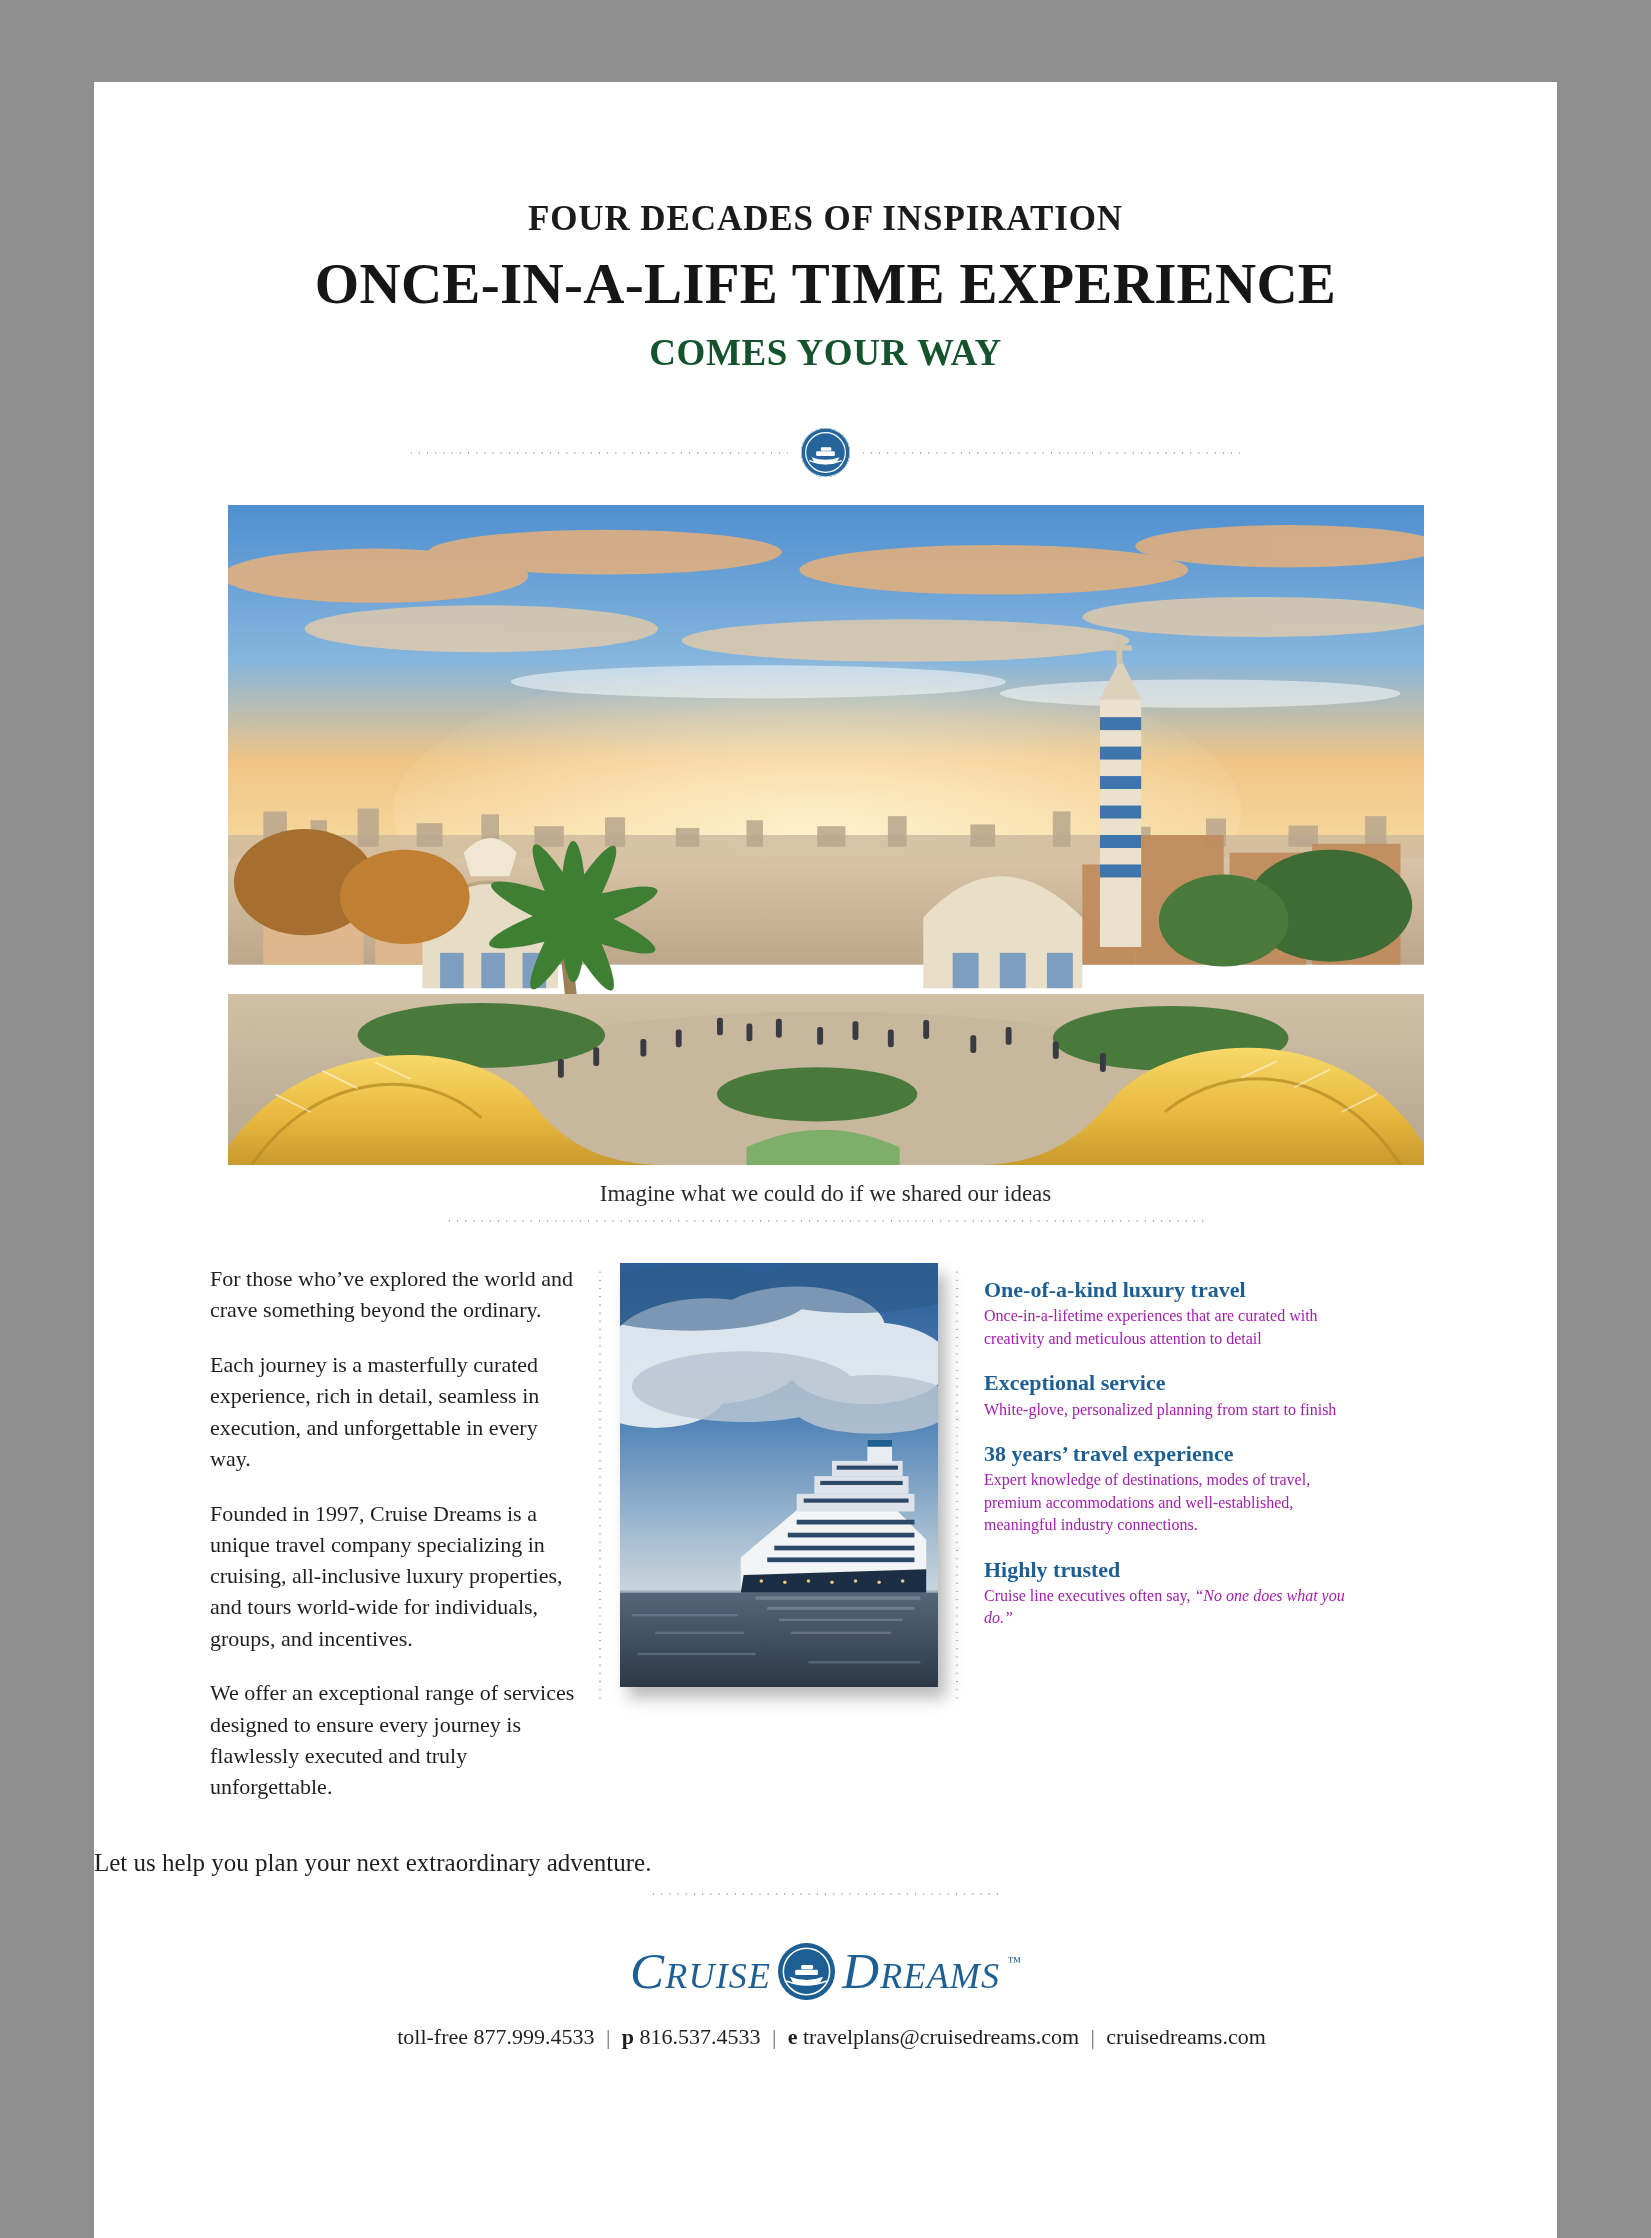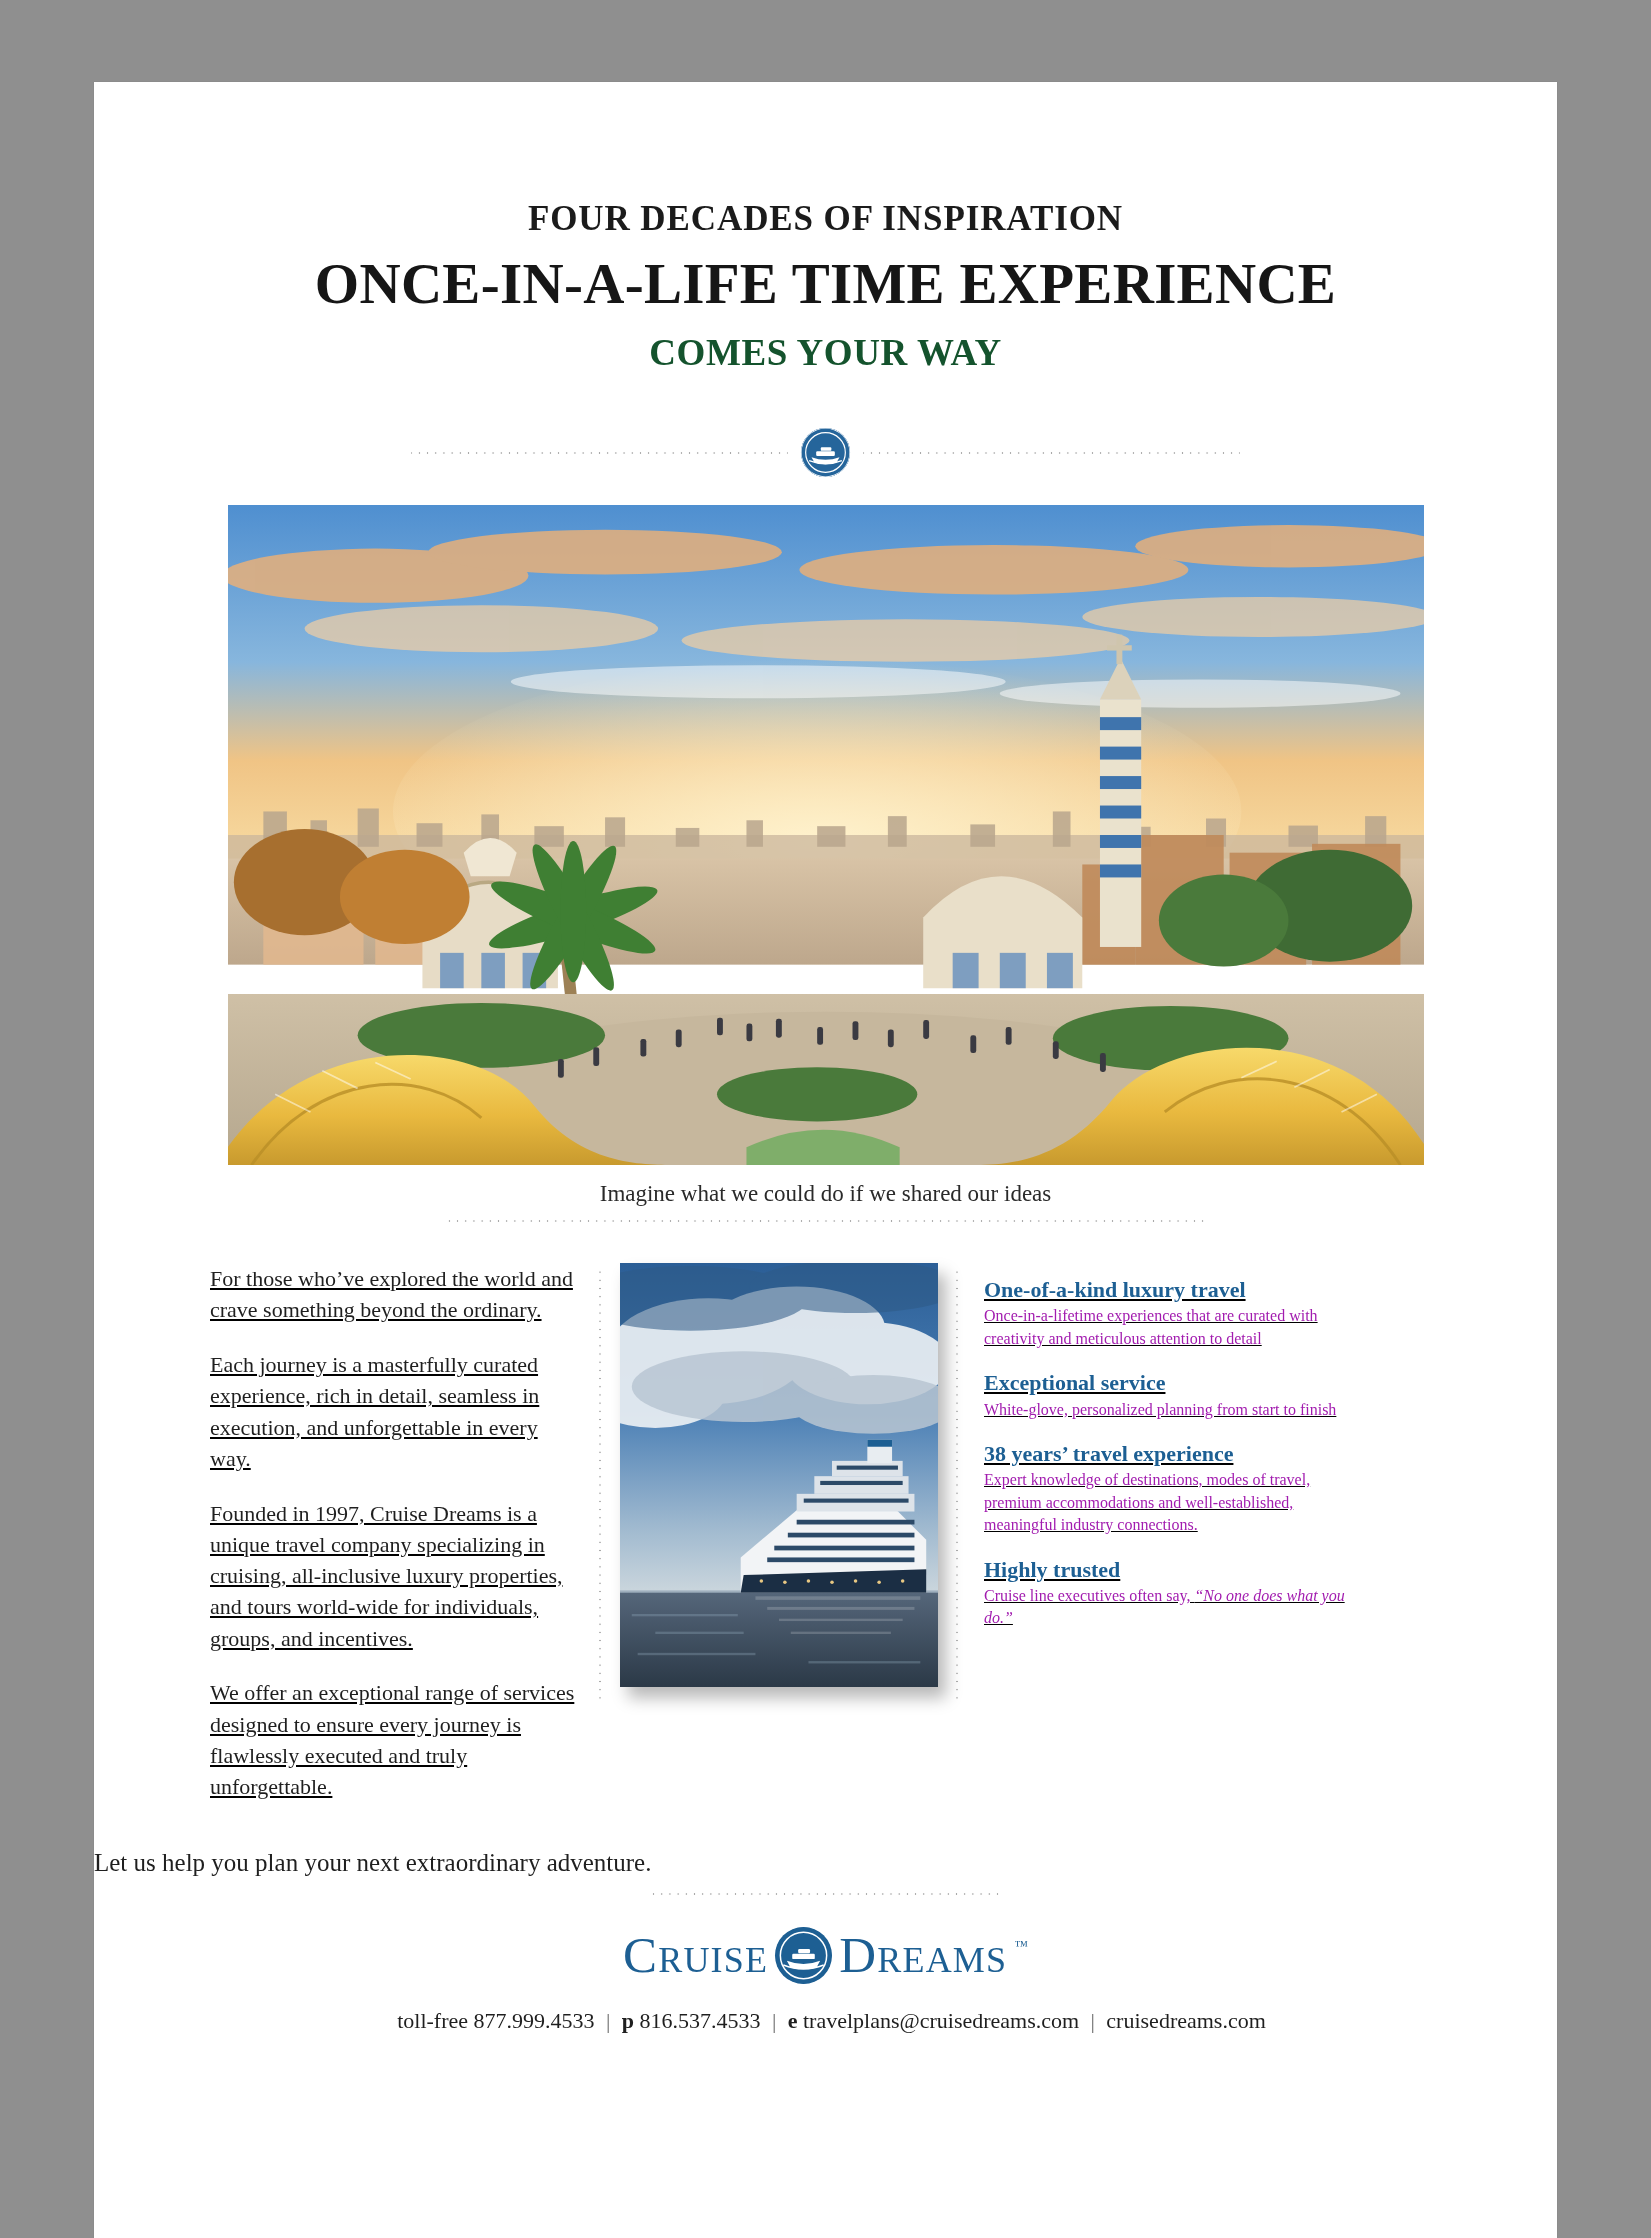--- a/index.html
+++ b/index.html
@@ -113,21 +113,20 @@
     background-repeat: repeat-x;
     background-position: center;
   }
 
   
   .cols {
     display: flex;
     margin: 41px auto 0 auto;
     width: 1231px;
     align-items: flex-start;
-    text-decoration: underline;
   }
   .col-left {
     width: 389px;
     padding-right: 23.6px;
     box-sizing: border-box;
   }
   .col-mid {
     width: 359px;
     display: flex;
     justify-content: center;
@@ -206,22 +205,23 @@
     background-size: 8.2px 2.4px;
     background-repeat: repeat-x;
     background-position: center;
   }
 
   
   .logo-row {
     display: flex;
     align-items: center;
     justify-content: center;
-    margin-top: 32px;
+    margin-top: 48px;
     gap: 7px;
+    font-style: italic;
   }
   .logo-word {
     font-family: "Liberation Serif", serif;
     color: #1d5f93;
     font-size: 51px;
     letter-spacing: 1.2px;
     font-variant: small-caps;
     font-weight: normal;
     line-height: 1;
   }

